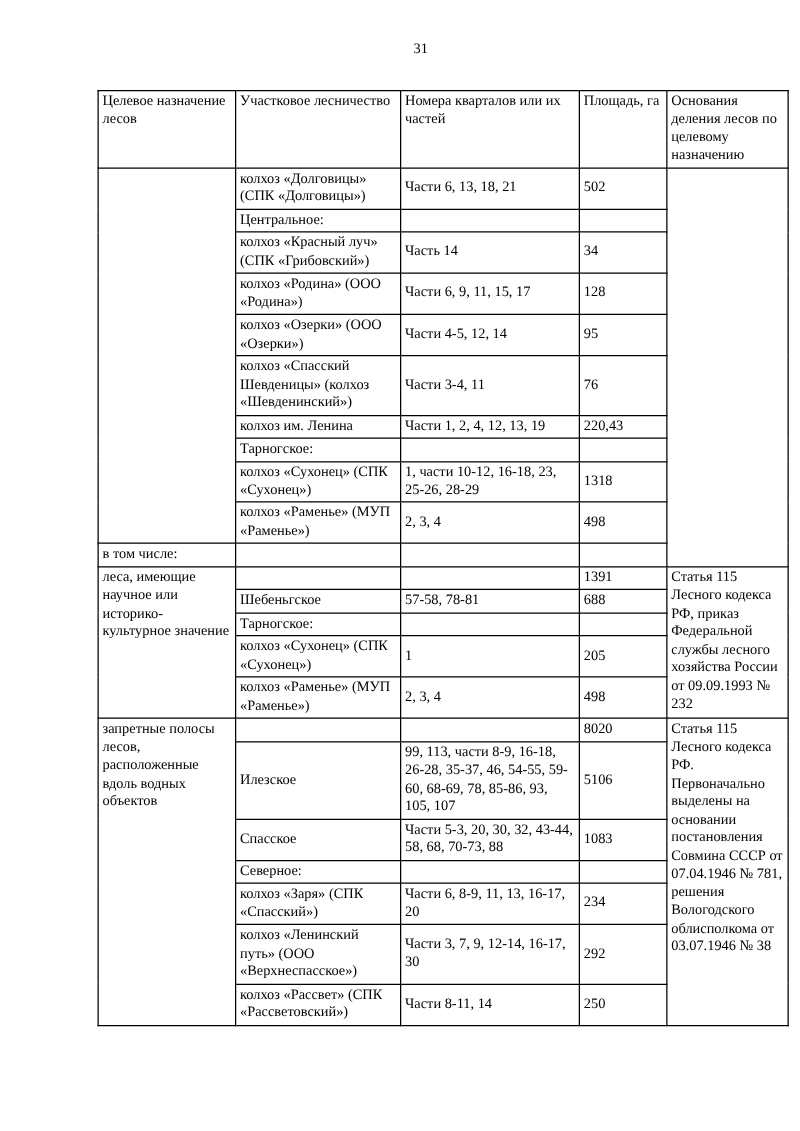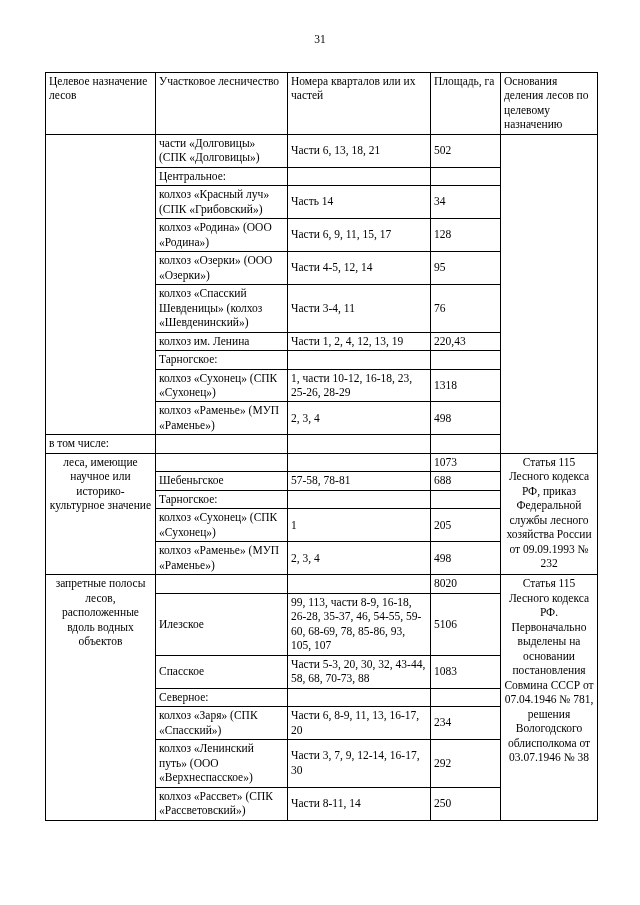--- a/index.html
+++ b/index.html
@@ -7,20 +7,21 @@
   body {
     width: 640px; height: 905px;
     font-family: "Liberation Serif", "DejaVu Serif", serif;
     color: #000;
   }
   .page {
     position: relative;
     width: 640px; height: 905px;
     background: #fff;
     overflow: hidden;
+    padding-left: 33px;
   }
   .page-number {
     padding-top: 33px;
     text-align: center;
     font-size: 11.5px;
     line-height: 1.2;
   }
   table.doc-table {
     border-collapse: collapse;
     table-layout: fixed;
@@ -33,21 +34,21 @@
   table.doc-table td {
     border: 1px solid #000;
     padding: 1px 3px 2px 3px;
     text-align: left;
     font-weight: normal;
     vertical-align: middle;
     word-wrap: break-word;
     overflow-wrap: break-word;
   }
   table.doc-table th { vertical-align: top; }
-  table.doc-table td.top { vertical-align: top; text-align: center; }
+  table.doc-table td.top { vertical-align: top; }
 </style>
 </head>
 <body>
 
 <div class="page">
   <div class="page-number">31</div>
 
   <table class="doc-table">
     <colgroup>
       <col style="width:110px">
@@ -61,21 +62,21 @@
           <th>Целевое назначение лесов</th>
           <th>Участковое лесничество</th>
           <th>Номера кварталов или их частей</th>
           <th>Площадь, га</th>
           <th>Основания деления лесов по целевому назначению</th>
         </tr>
     </thead>
     <tbody>
         <tr>
           <td rowspan="10" class="top"></td>
-          <td>части «Долговицы» (СПК «Долговицы»)</td>
+          <td>колхоз «Долговицы» (СПК «Долговицы»)</td>
           <td>Части 6, 13, 18, 21</td>
           <td>502</td>
           <td rowspan="11" class="top"></td>
         </tr>
         <tr>
           <td>Центральное:</td>
           <td></td>
           <td></td>
         </tr>
         <tr>
@@ -121,21 +122,21 @@
         <tr>
           <td>в том числе:</td>
           <td></td>
           <td></td>
           <td></td>
         </tr>
         <tr>
           <td rowspan="5" class="top">леса, имеющие научное или историко-культурное значение</td>
           <td></td>
           <td></td>
-          <td>1073</td>
+          <td>1391</td>
           <td rowspan="5" class="top">Статья 115 Лесного кодекса РФ, приказ Федеральной службы лесного хозяйства России от 09.09.1993 № 232</td>
         </tr>
         <tr>
           <td>Шебеньгское</td>
           <td>57-58, 78-81</td>
           <td>688</td>
         </tr>
         <tr>
           <td>Тарногское:</td>
           <td></td>

